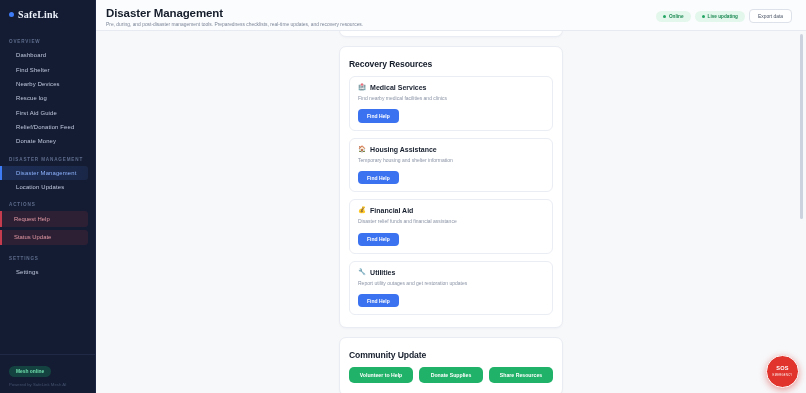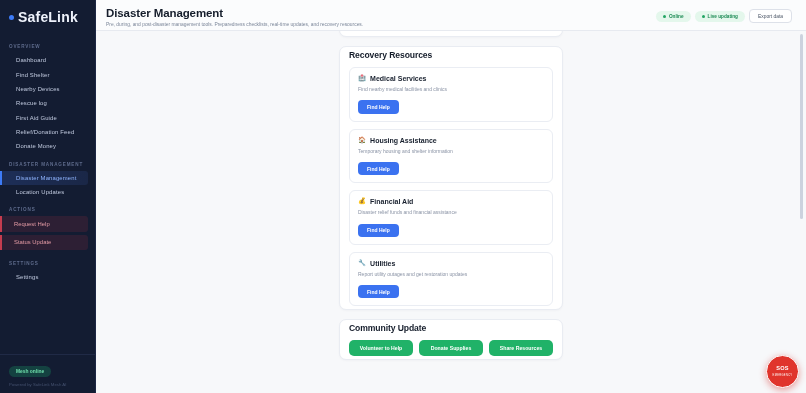--- a/index.html
+++ b/index.html
@@ -25,22 +25,23 @@
   }
   .brand{
     display:flex; align-items:center; gap:4px;
     padding:9px 8px 8px 9px;
   }
   .brand-dot{
     width:5px;height:5px;border-radius:50%;
     background:#3d7bf7; flex:0 0 5px;
   }
   .brand-name{
-    color:#eef2fb; font-size:14px; font-weight:bold;
+    color:#eef2fb; font-size:10px; font-weight:bold;
     letter-spacing:.2px;
+    font-family:Liberation Serif, serif;
   }
   .side-scroll{
     flex:1; overflow:hidden; padding-top:3px;
   }
   .sec-label{
     color:#5e6b8c; font-size:4.6px; font-weight:bold;
     letter-spacing:.85px; text-transform:uppercase;
     padding:8px 0 4px 9px;
   }
   .nav-item{
@@ -114,21 +115,21 @@
   .content{
     height:362px; overflow:hidden;
     padding:0 0 0 0; position:relative;
   }
   .col{
     width:224px; margin:0 auto; position:relative;
   }
 
   .card{
     background:#fff; border:1px solid #e9ecf2;
-    border-radius:7px; padding:3px 9px;
+    border-radius:7px; padding:12px 9px;
     margin-bottom:9px;
     box-shadow:0 1px 2px rgba(20,30,50,.03);
   }
   .card-clipped{
     margin-top:-16px; height:22px; padding:0;
     overflow:hidden; position:relative;
   }
   .sec-title{
     font-size:8.6px; font-weight:bold; color:#151d2b;
     margin-bottom:7px; letter-spacing:-.1px;

